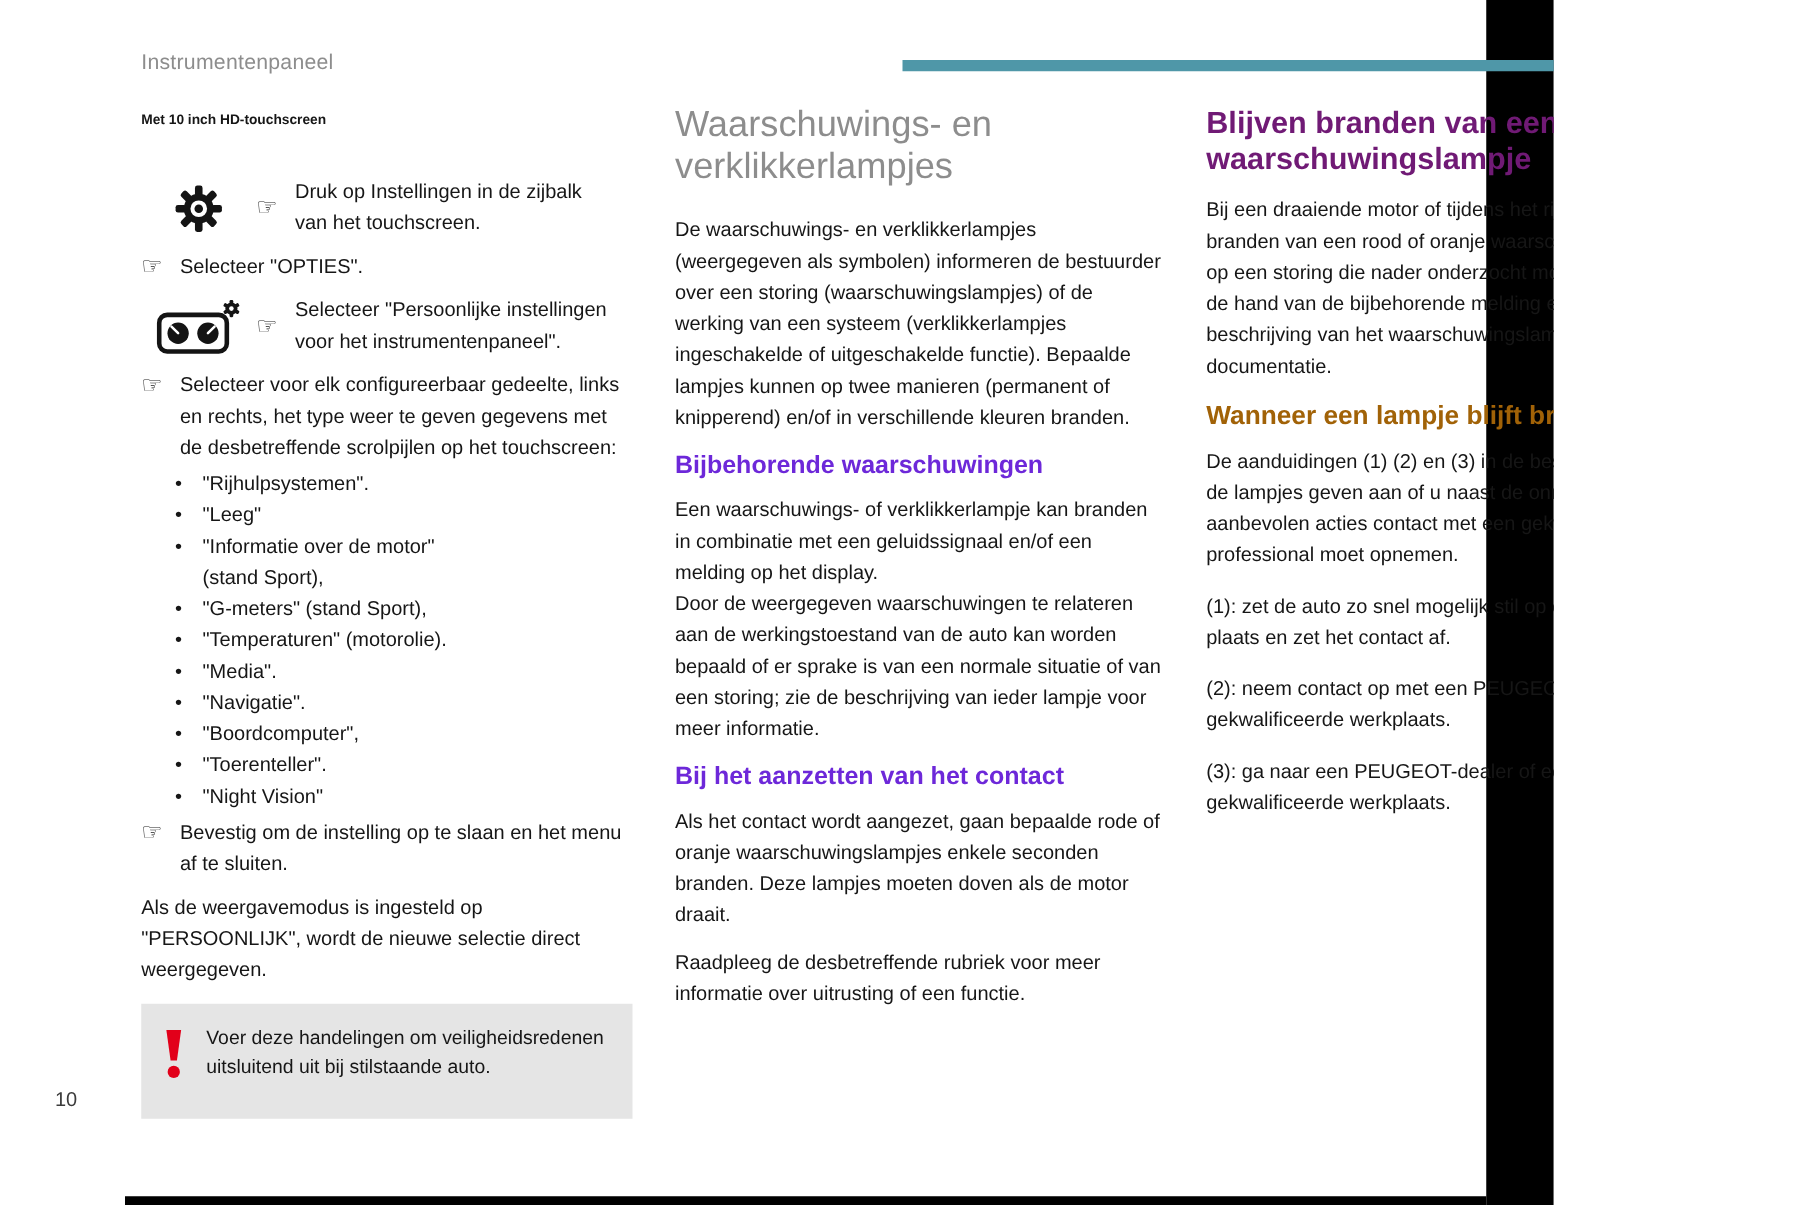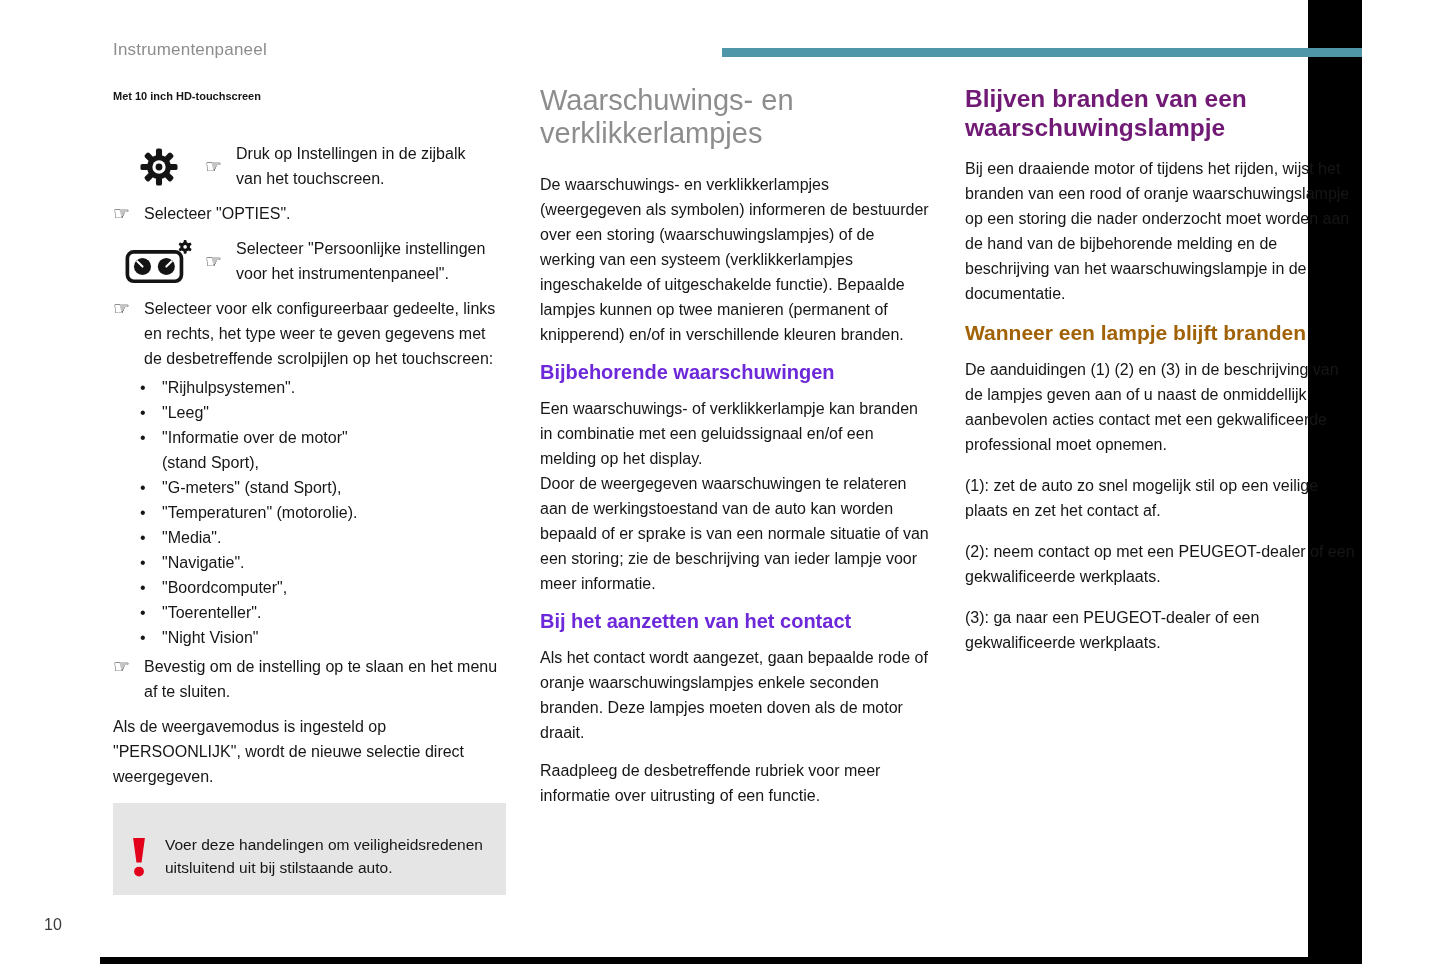--- a/index.html
+++ b/index.html
@@ -1,25 +1,25 @@
 <!DOCTYPE html>
 <html><head>
 <meta charset="utf-8">
 <style>
   * { margin:0; padding:0; box-sizing:border-box; }
   html,body { background:#ffffff; }
   body { font-family:"Liberation Sans", sans-serif; color:#1a1a1a; }
-  .page { position:relative; width:1362px; height:964px; background:#fff; overflow:hidden; }
+  .page { position:relative; width:1243px; height:964px; background:#fff; overflow:hidden; }
 
   
   .right-bar  { position:absolute; top:0; right:0; width:54px; height:964px; }
   .bottom-bar { position:absolute; left:100px; right:54px; bottom:0; height:7px; }
   .teal-bar   { position:absolute; left:722px; top:48px; width:668px; height:9px; }
   .running-head { position:absolute; left:113px; top:40px; font-size:17px; letter-spacing:.2px; }
-  .page-num   { position:absolute; left:44px; top:916px; font-size:16px; color:#3c3c3c; }
+  .page-num   { position:absolute; left:44px; top:872px; font-size:16px; color:#3c3c3c; }
 
   
   .col { position:absolute; top:84px; width:393px; font-size:16px; line-height:25px; color:#161616; }
   .col1 { left:113px; }
   .col2 { left:540px; }
   .col3 { left:965px; }
 
   .b { font-weight:normal; }
 
   
@@ -27,21 +27,21 @@
   .step { display:flex; align-items:flex-start; margin-bottom:10px; }
   .icon-cell { width:92px; flex:0 0 92px; display:flex; justify-content:center; align-items:center; color:#141414; padding-top:2px; }
   .hand { width:31px; flex:0 0 31px; font-size:19px; line-height:25px; color:#1a1a1a; }
   .step-text { flex:1; }
   .step-text.narrow { max-width:252px; }
   .step.centered { align-items:center; }
   ul.cfg { list-style:none; margin:0 0 4px 27px; }
   ul.cfg li { position:relative; padding-left:22px; }
   ul.cfg li::before { content:"\2022"; position:absolute; left:0; top:0; }
   .closing { margin:4px 0 14px 0; }
-  .note-box { display:flex; gap:14px; padding:16px 10px 16px 16px; min-height:92px; align-items:flex-end; }
+  .note-box { display:flex; gap:14px; padding:16px 10px 16px 16px; min-height:92px; align-items:flex-start; }
   .note-icon { flex:0 0 22px; padding-top:2px; }
   .note-text { font-size:15.5px; line-height:23px; }
 
   
   .c2-title { font-size:29px; line-height:33px; font-weight:400; margin-bottom:22px; }
   .col2 p, .col3 p { margin-bottom:13px; }
   .h2a { font-size:20px; line-height:24px; font-weight:bold; margin:12px 0 12px 0; color:#6d28d9; }
   p.tight { margin-bottom:0; }
 
   

